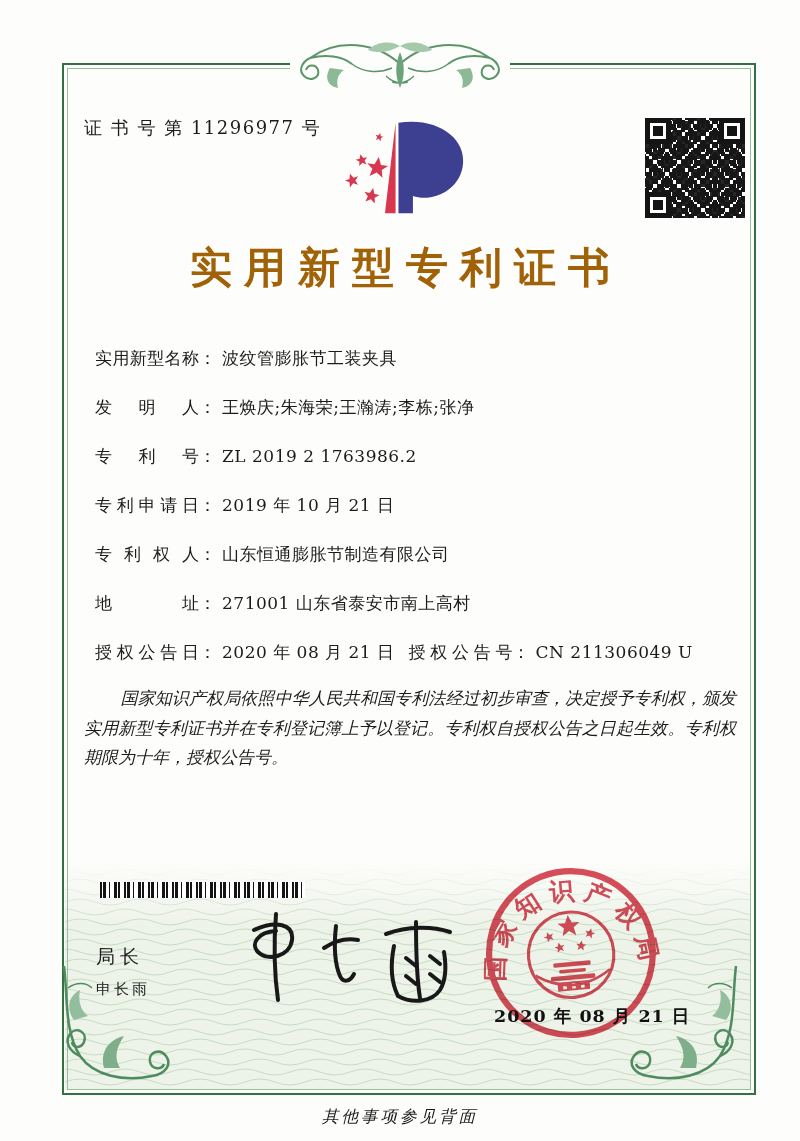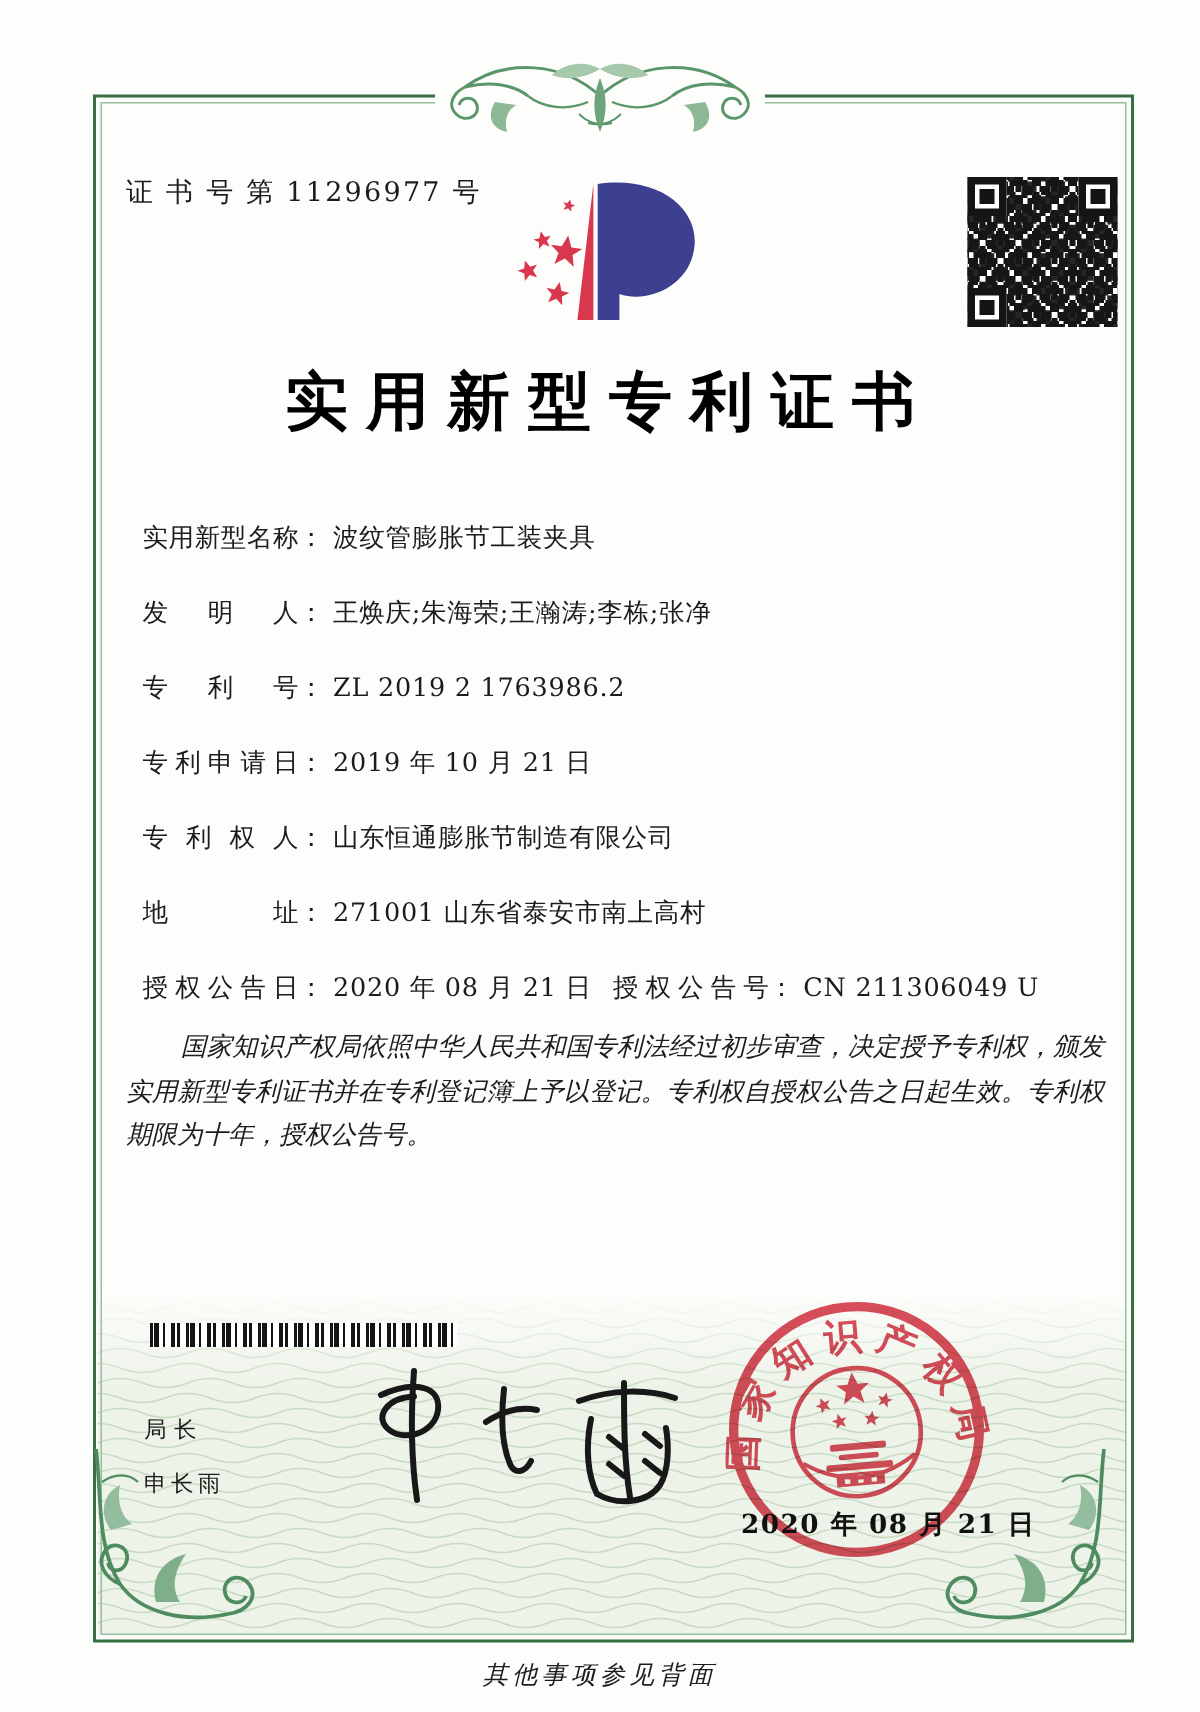--- a/index.html
+++ b/index.html
@@ -24,38 +24,38 @@
       background-image:
         repeating-conic-gradient(#161616 0 25%,transparent 0 50%),
         repeating-conic-gradient(#161616 0 25%,transparent 0 50%),
         repeating-conic-gradient(#262626 0 25%,transparent 0 50%);
       background-size:12px 12px,8px 8px,19px 19px;
       background-position:1px 0,4px 6px,8px 3px;}
   .qf{position:absolute;width:16px;height:16px;border:5px solid #141414;background:#fff;}
   .qf::after{content:"";position:absolute;left:3px;top:3px;width:10px;height:10px;background:#141414;}
   .qf.tl{left:0;top:0}.qf.tr{right:0;top:0}.qf.bl{left:0;bottom:0}
   .title{position:absolute;left:0;width:800px;top:240px;margin:0;text-align:center;z-index:5;
-         font-size:42px;font-weight:bold;letter-spacing:12px;text-indent:12px;color:#000000;}
+         font-size:42px;font-weight:bold;letter-spacing:12px;text-indent:12px;color:#a16207;}
   
   .fields{position:absolute;left:95px;top:349px;width:640px;font-size:17px;z-index:5;}
   .frow{margin-bottom:30px;line-height:19px;white-space:nowrap;}
-  .flabel{display:inline-block;width:104px;text-align:justify;text-align-last:justify;font-family:Liberation Serif, serif;}
+  .flabel{display:inline-block;width:104px;text-align:justify;text-align-last:justify;}
   .fcolon{display:inline-block;margin-right:6px;}
   .fval{letter-spacing:0.5px;}
   .glabel2{margin-left:14px;}
   
   .paras{position:absolute;left:84px;top:684px;width:652px;z-index:5;}
   .paras p{margin:0;font-size:17px;line-height:29.5px;text-align:justify;
            text-indent:2.15em;font-style:italic;}
   
   .barcode{position:absolute;left:100px;top:882px;width:205px;height:16px;z-index:5;
       background:repeating-linear-gradient(90deg,#141414 0 2px,#fff 2px 3px,#141414 3px 6px,
       #fff 6px 9px,#141414 9px 10px,#fff 10px 14px,#141414 14px 17px,#fff 17px 18px,
       #141414 18px 20px,#fff 20px 24px);}
-  .officer-title{position:absolute;left:96px;top:944px;font-size:15px;letter-spacing:5px;z-index:5;}
+  .officer-title{position:absolute;left:96px;top:944px;font-size:19px;letter-spacing:5px;z-index:5;}
   .officer-name{position:absolute;left:96px;top:980px;font-size:15px;letter-spacing:3px;z-index:5;}
   .signature{position:absolute;left:218px;top:900px;z-index:5;}
   .seal{position:absolute;left:482px;top:864px;z-index:5;transform:rotate(-5deg);
         mix-blend-mode:multiply;opacity:.93;}
   .seal-date{position:absolute;left:494px;top:1004px;font-size:17.5px;font-weight:bold;
         letter-spacing:1px;z-index:6;color:#111;}
   .page-info{position:absolute;left:62px;top:1058px;width:690px;text-align:center;
         font-size:15px;letter-spacing:2px;z-index:5;}
   .back-note{position:absolute;left:0;top:1106px;width:800px;text-align:center;
         font-size:16.5px;font-style:italic;letter-spacing:3px;z-index:5;}

